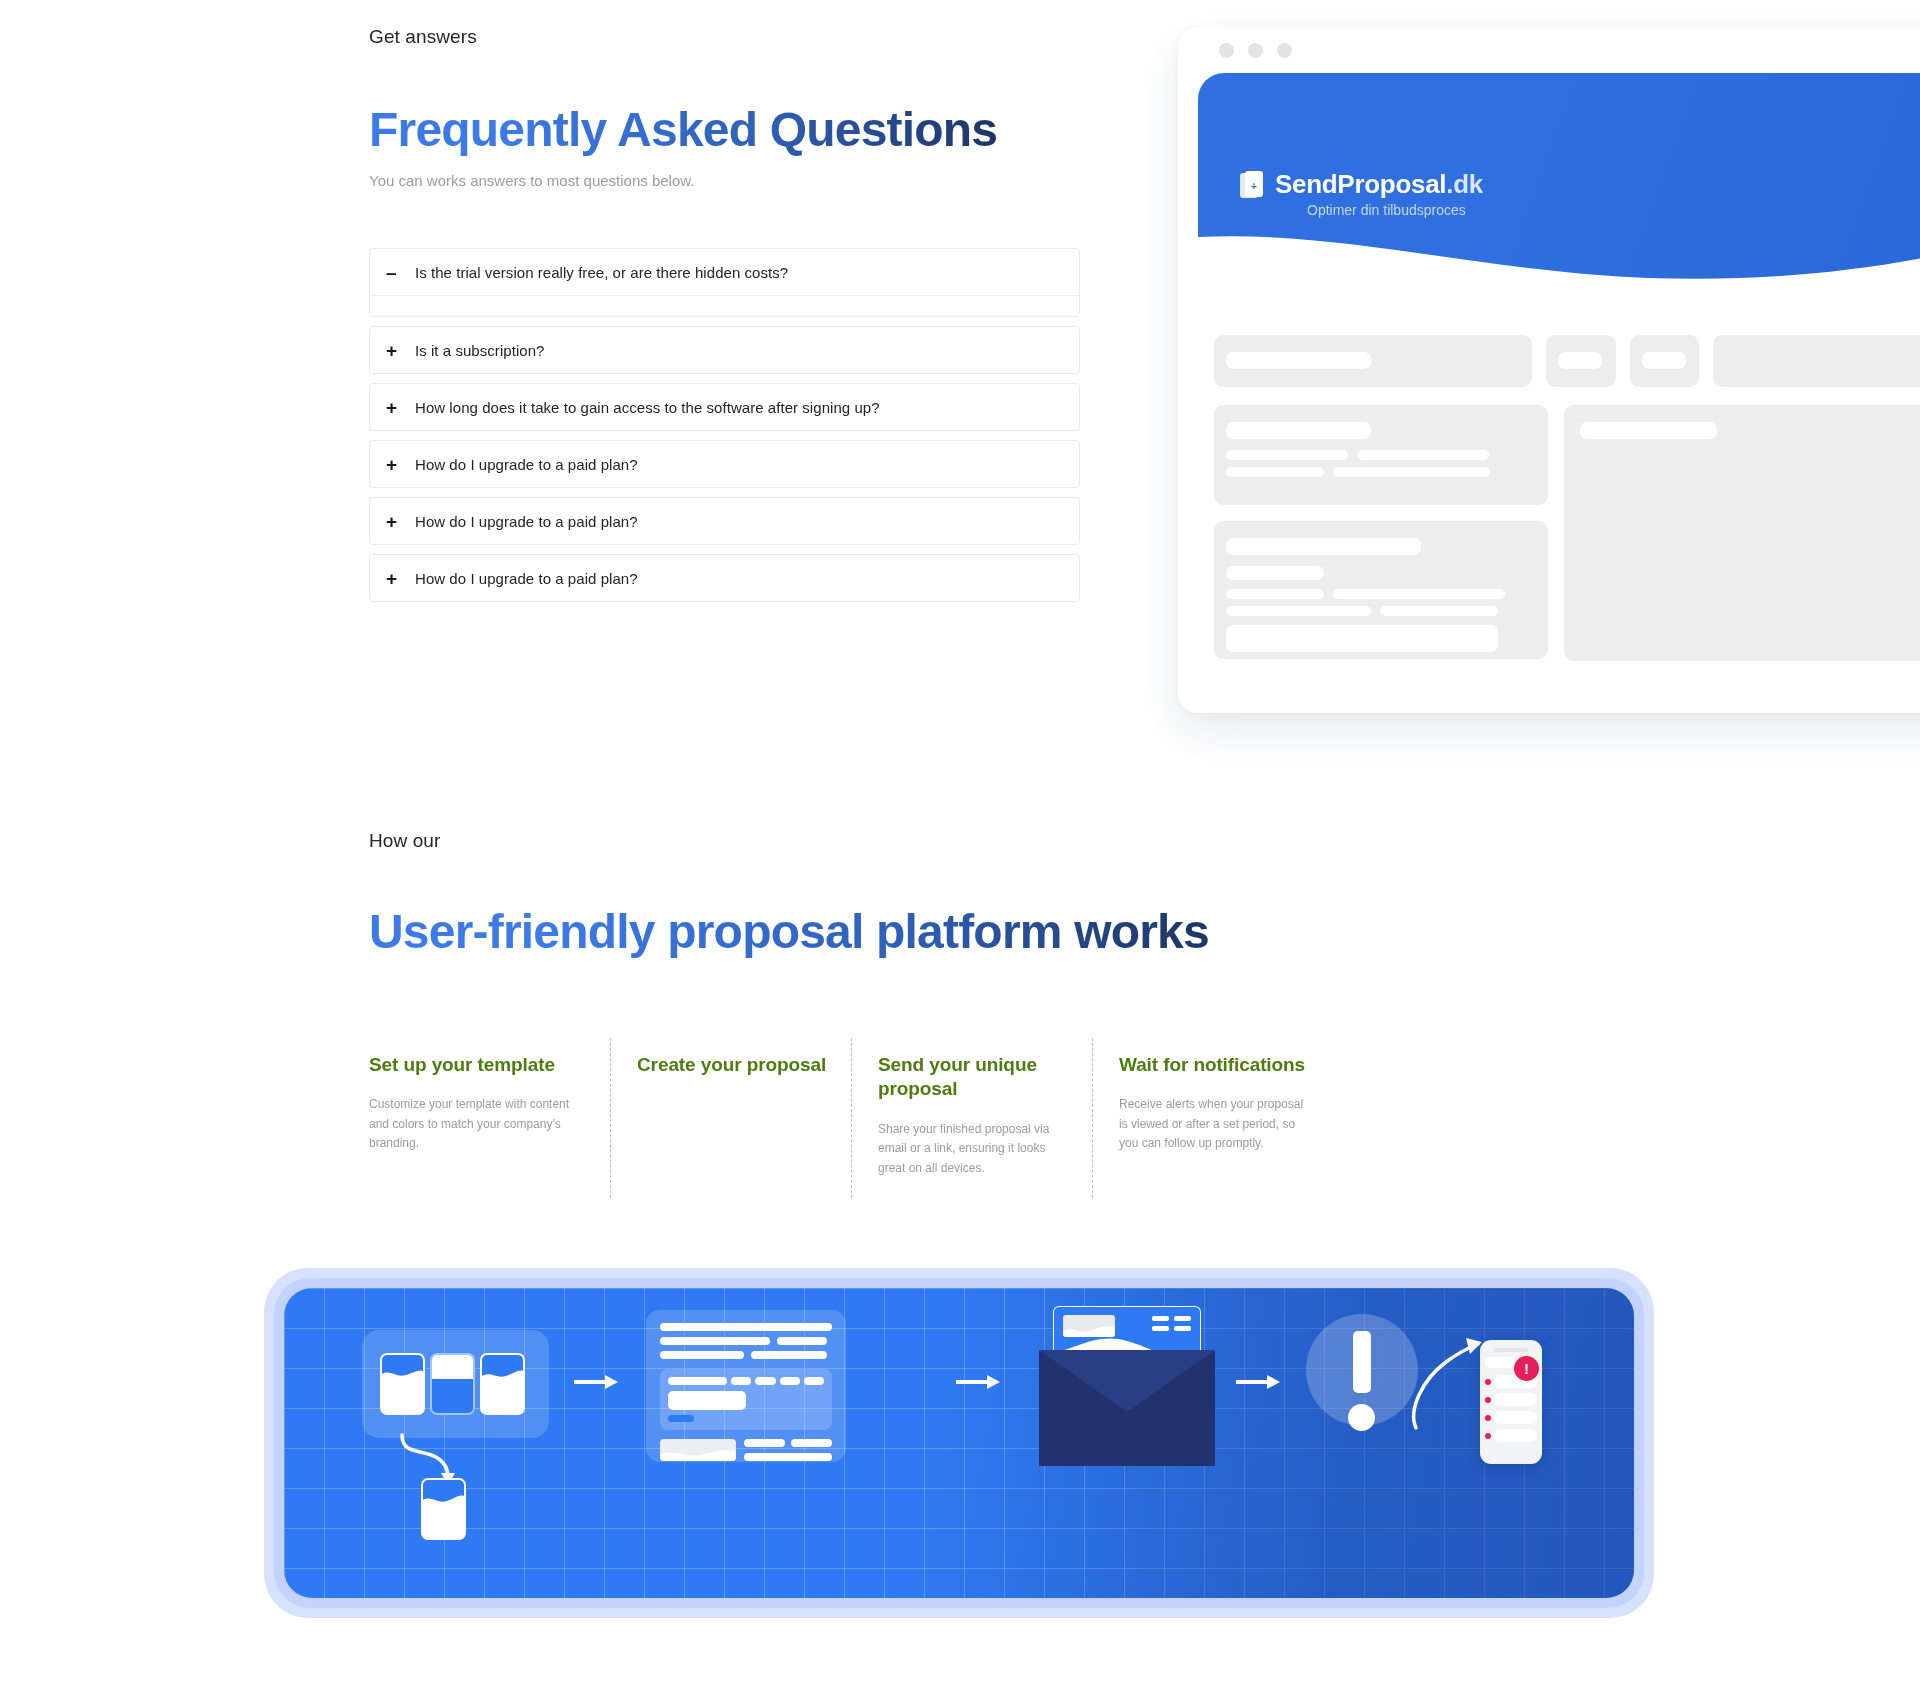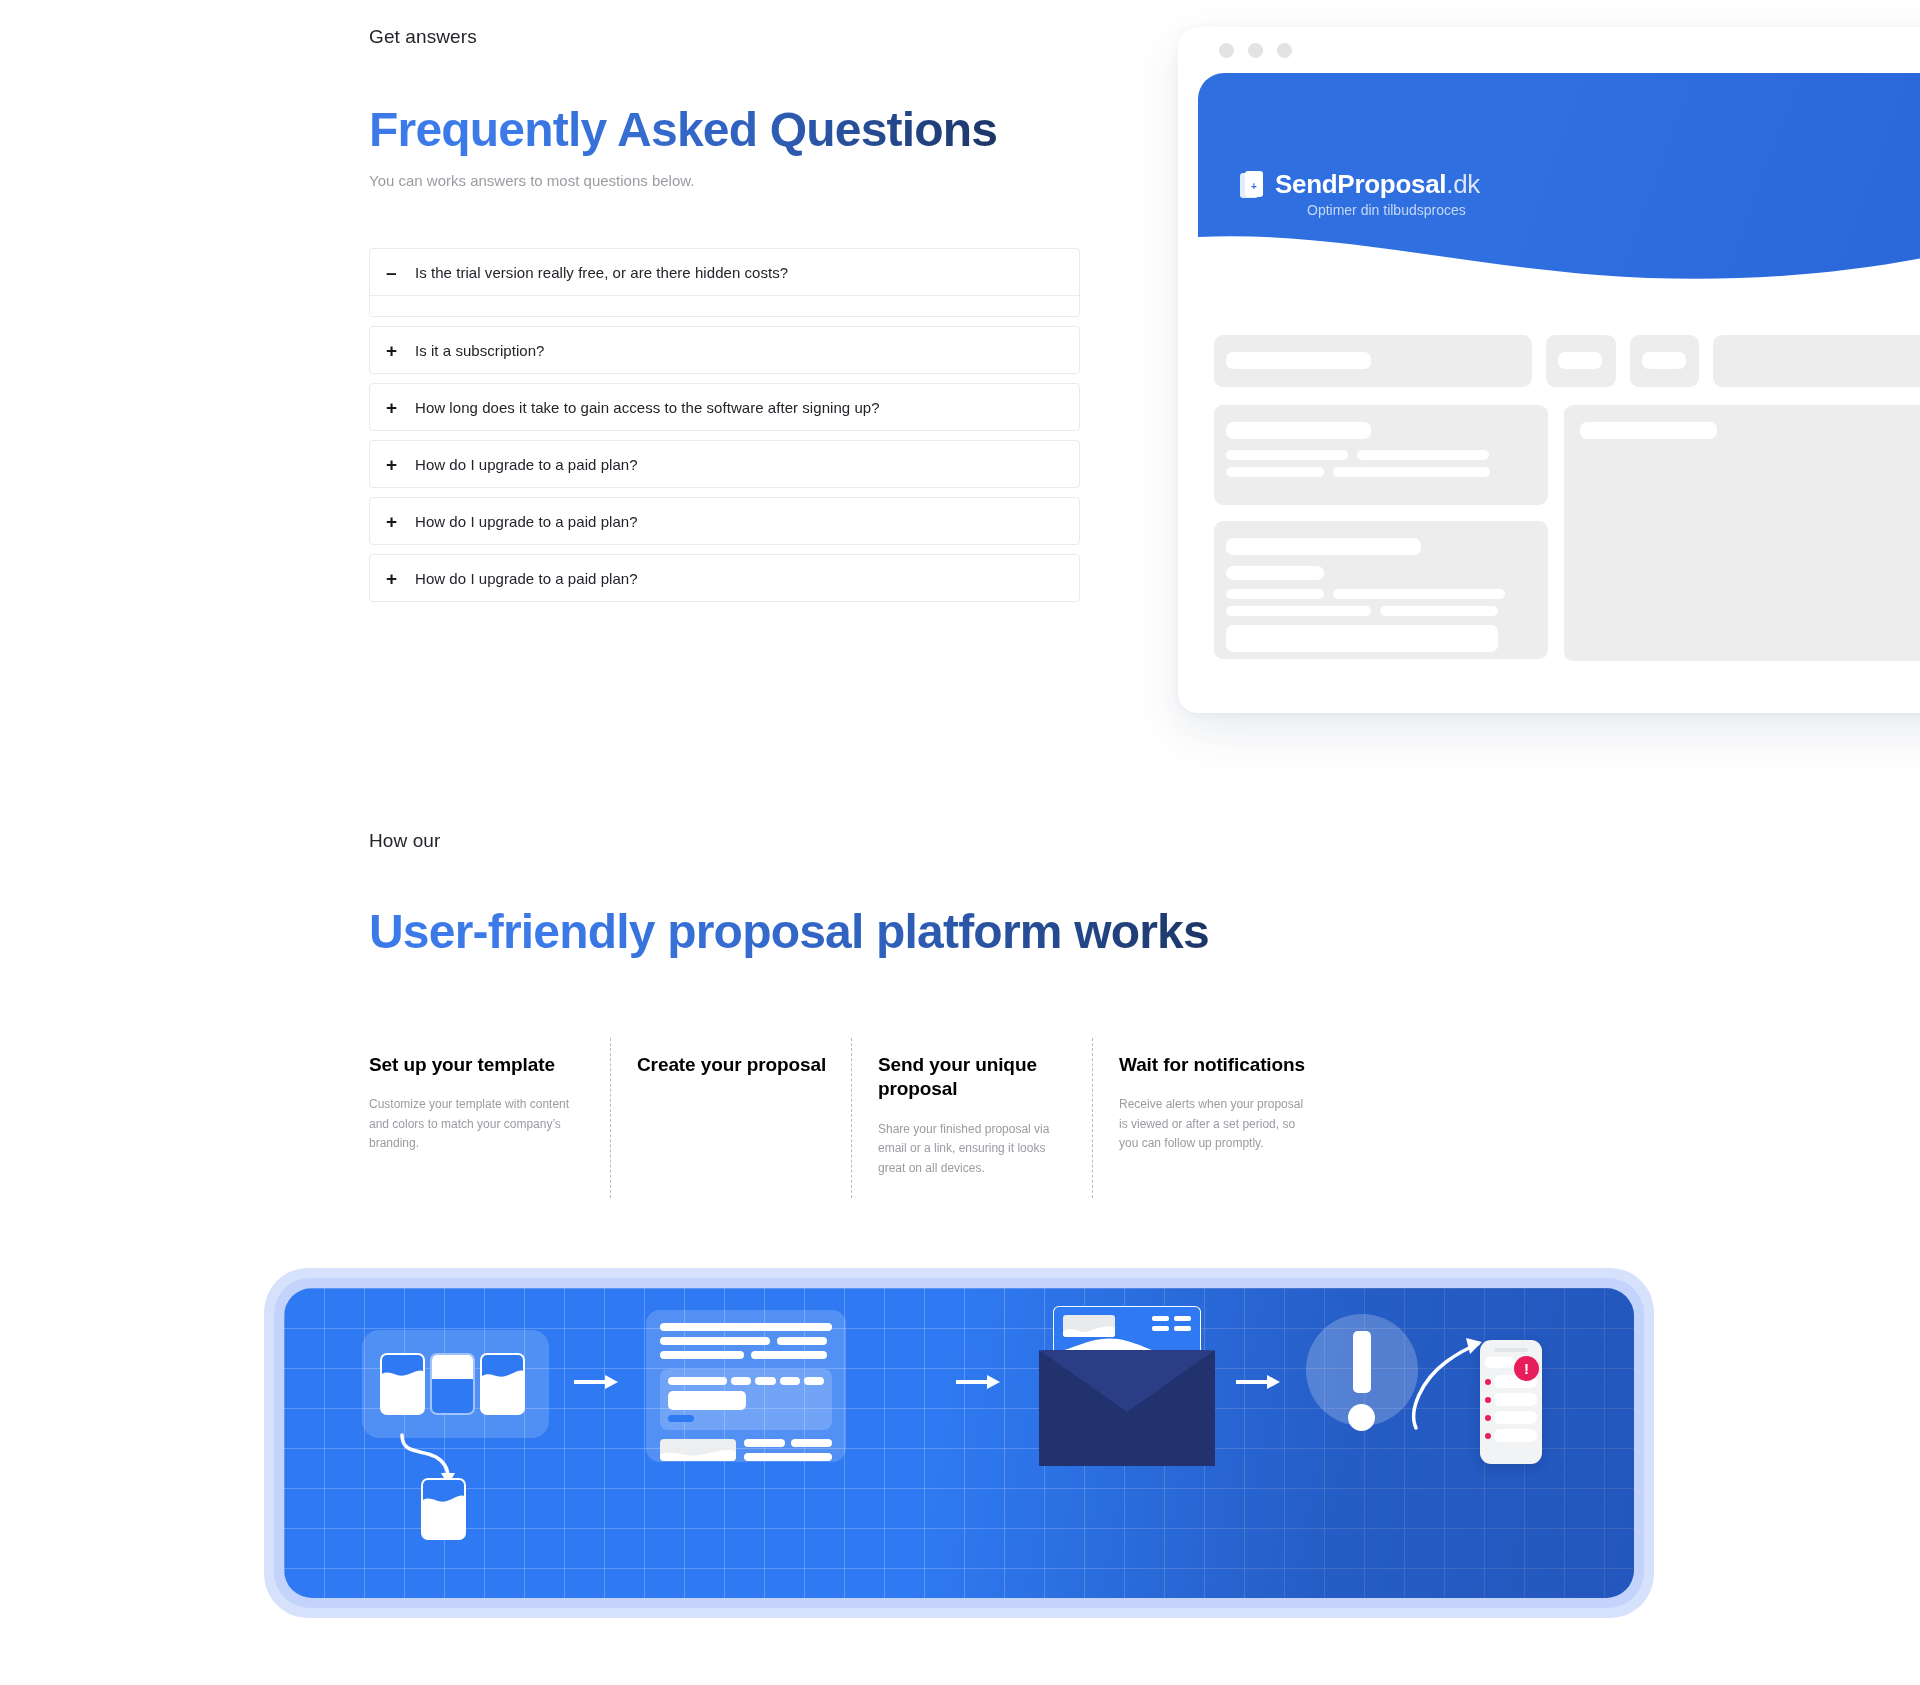--- a/index.html
+++ b/index.html
@@ -122,21 +122,21 @@
     background: #e3ecfb; border-radius: 3px;
   }
   .brand-mark .sheet-front {
     position: absolute; left: 5px; top: 0; width: 18px; height: 26px;
     background: #ffffff; border-radius: 3px;
   }
   .brand-mark .sheet-plus {
     position: absolute; left: 11px; top: 11px; font-size: 10px; color: #2f6fe0; font-weight: 700; line-height: 1;
   }
   .brand-name { font-size: 26px; font-weight: 700; color: #ffffff; letter-spacing: -.3px; line-height: 1.05; }
-  .brand-name .tld { font-weight: 400; color: #dbe6fa; }
+  .brand-name .tld { font-weight: 700; color: #dbe6fa; }
   .brand-tag { font-size: 14px; color: #c6d8f7; margin-top: 4px; font-weight: 400; margin-left: 32px; }
 
   .browser-body { position: relative; padding: 42px 0 0 36px; }
   .sk { background: #ededee; border-radius: 9px; }
   .sk-line { background: #ffffff; border-radius: 7px; }
   .row1 { display: flex; gap: 14px; margin-bottom: 18px; }
   .row2 { display: flex; gap: 16px; }
   .col-left { width: 334px; flex: 0 0 334px; }
 
   
@@ -149,21 +149,21 @@
   }
 
   .cols { position: absolute; left: 369px; top: 1053px; width: 1180px; display: flex; }
   .col { width: 241px; flex: 0 0 241px; padding-right: 24px; position: relative; }
   .col + .col { padding-left: 27px; }
   .col + .col::before {
     content: ""; position: absolute; left: 0; top: -15px; bottom: -20px;
     border-left: 1px dashed #b9bbc0;
   }
   .col-title {
-    font-size: 19px; font-weight: 700; color: #000000; line-height: 1.28; margin-bottom: 18px;
+    font-size: 19px; font-weight: 700; color: #4d7c0f; line-height: 1.28; margin-bottom: 18px;
     letter-spacing: -.1px;
   }
   .col-body { font-size: 12px; color: #9a9ca2; line-height: 1.63; }
 
   
   .banner {
     position: absolute; left: 264px; top: 1268px;
     width: 1390px; height: 350px;
     background: #d6e1fb;
     border-radius: 44px;

